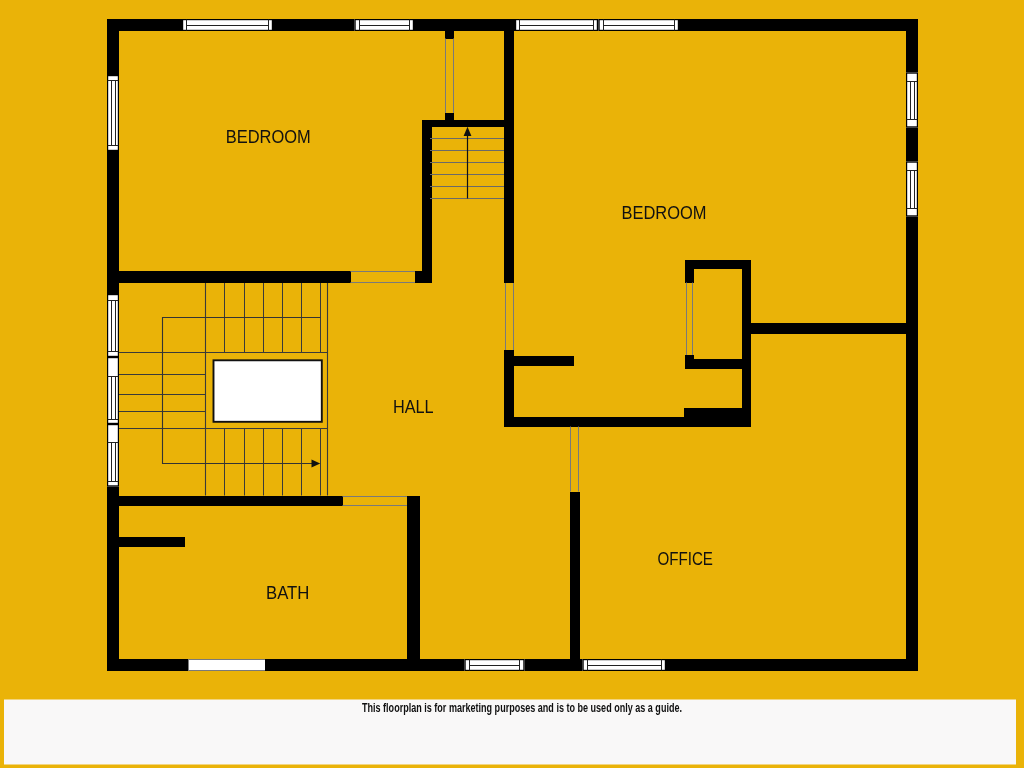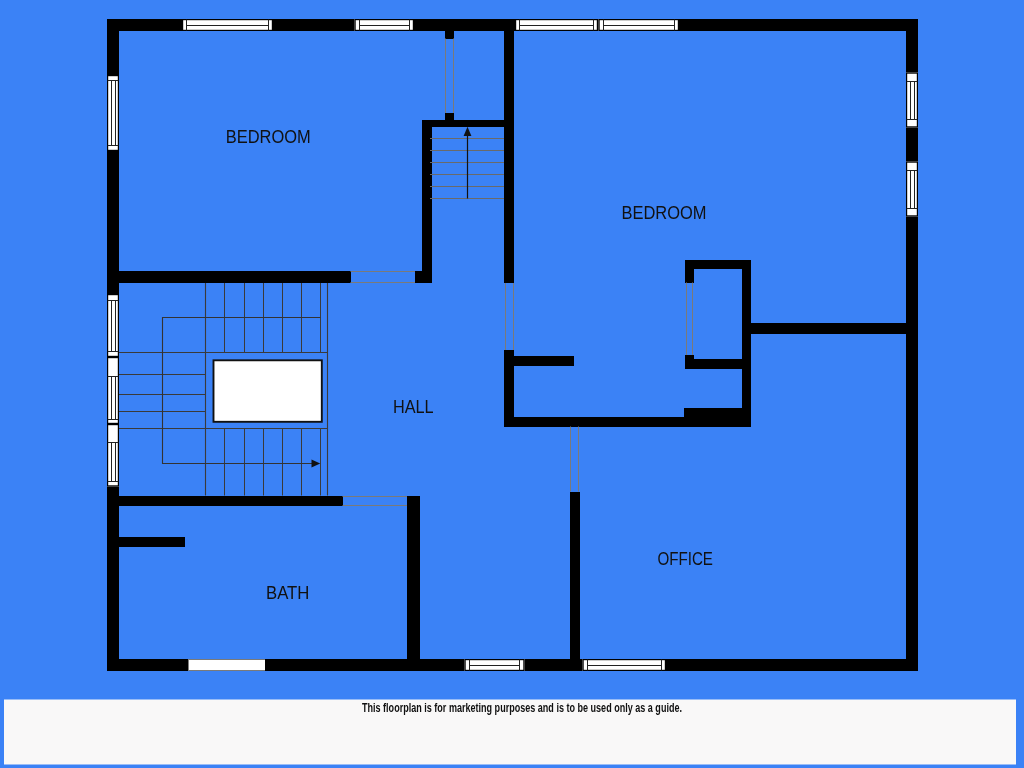--- a/index.html
+++ b/index.html
@@ -1,16 +1,16 @@
 <!DOCTYPE html>
 <html><head>
 <meta charset="utf-8">
 <style>
   html,body{margin:0;padding:0;background:#ffffff;}
-  .page{position:relative;width:1024px;height:768px;background:#3b82f6;overflow:hidden;
+  .page{position:relative;width:1024px;height:768px;background:#eab308;overflow:hidden;
         font-family:"Liberation Sans", sans-serif;}
   svg{position:absolute;left:0;top:0;}
   text{font-family:"Liberation Sans", sans-serif;fill:#111111;}
 </style>
 </head>
 <body>
 <div class="page">
 <svg width="1024" height="768" viewBox="0 0 1024 768">
 
 <rect x="4" y="699.5" width="1012" height="65" fill="#f9f8f8"></rect>

